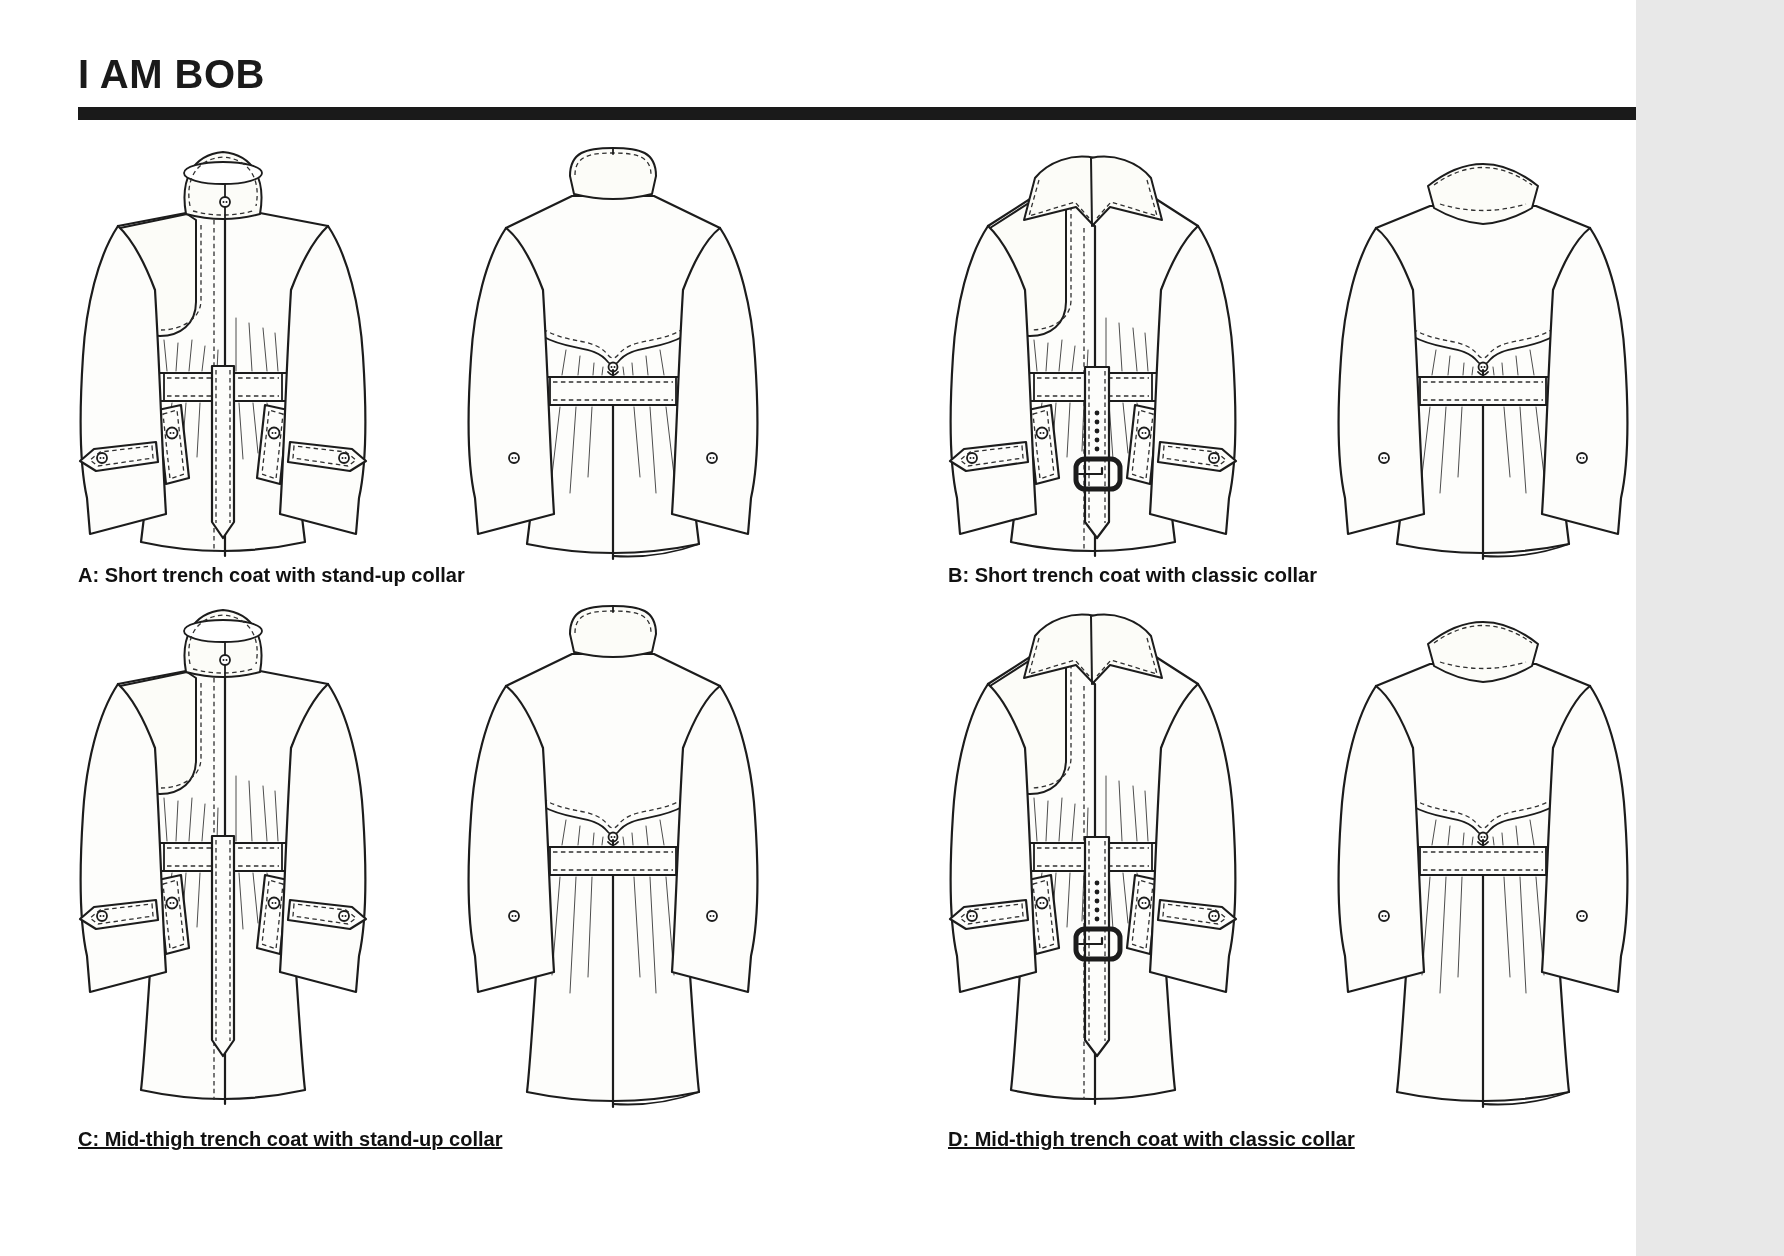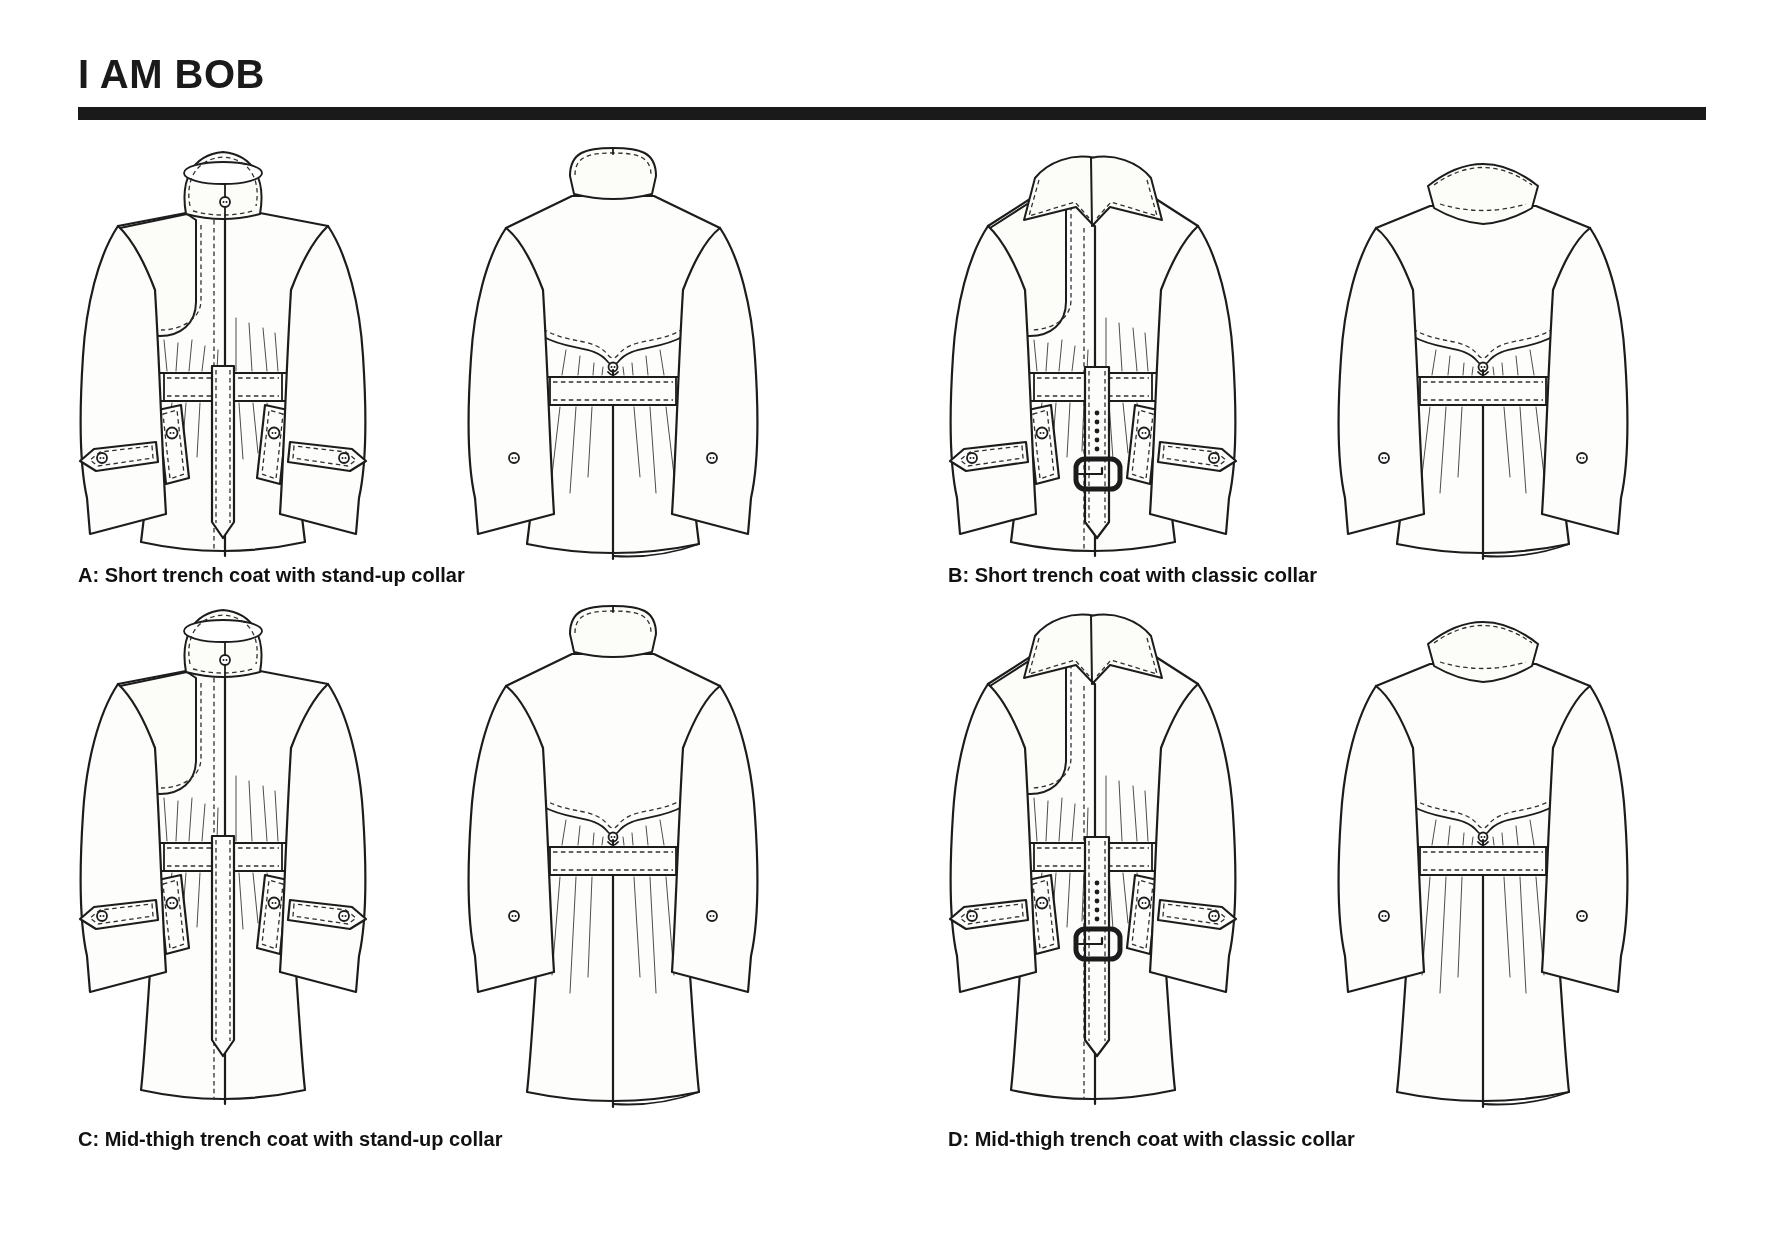--- a/index.html
+++ b/index.html
@@ -1,18 +1,18 @@
 <!DOCTYPE html>
 <html><head>
 <meta charset="utf-8">
 <style>
   html,body{margin:0;padding:0;background:#e8e8e8;}
   .sheet{
     position:relative;
-    width:1784px;height:1256px;
+    width:1636px;height:1256px;
     background:#ffffff;
     font-family:"Liberation Sans", sans-serif;
     overflow:hidden;
   }
   .title{
     position:absolute;left:78px;top:52px;margin:0;
     font-size:40px;font-weight:800;letter-spacing:.5px;color:#1a1a1a;
   }
   .rule{
     position:absolute;left:78px;top:107px;width:1628px;height:13px;
@@ -24,21 +24,21 @@
   .cell-c{left:60px;top:598px;}
   .cell-d{left:930px;top:598px;}
   .drawing{position:absolute;top:0;}
   .drawing.front{left:8px;}
   .drawing.back{left:388px;}
   .caption{
     position:absolute;left:18px;margin:0;
     font-size:20px;font-weight:bold;color:#111;white-space:nowrap;
   }
   .cap-short{top:424px;}
-  .cap-long{top:530px;}
+  .cap-long{top:530px;text-decoration:underline;}
   
   svg .o{fill:#fdfdfb;stroke:#1c1c1c;stroke-width:2.2;stroke-linejoin:round;stroke-linecap:round;}
   svg .f{fill:#fcfcf8;stroke:#1c1c1c;stroke-width:2;stroke-linejoin:round;}
   svg .s{fill:none;stroke:#1c1c1c;stroke-width:1.8;stroke-linecap:round;}
   svg .s2{fill:none;stroke:#1c1c1c;stroke-width:2.2;stroke-linecap:round;}
   svg .d{fill:none;stroke:#303030;stroke-width:1.3;stroke-dasharray:4.5 3.4;}
   svg .g{fill:none;stroke:#4d4d4d;stroke-width:1;stroke-linecap:round;}
   svg .btn{fill:#ffffff;stroke:#1c1c1c;stroke-width:1.8;}
   svg .dot{fill:#1c1c1c;stroke:none;}
   svg .ring{fill:none;stroke:#1c1c1c;stroke-width:5;}

